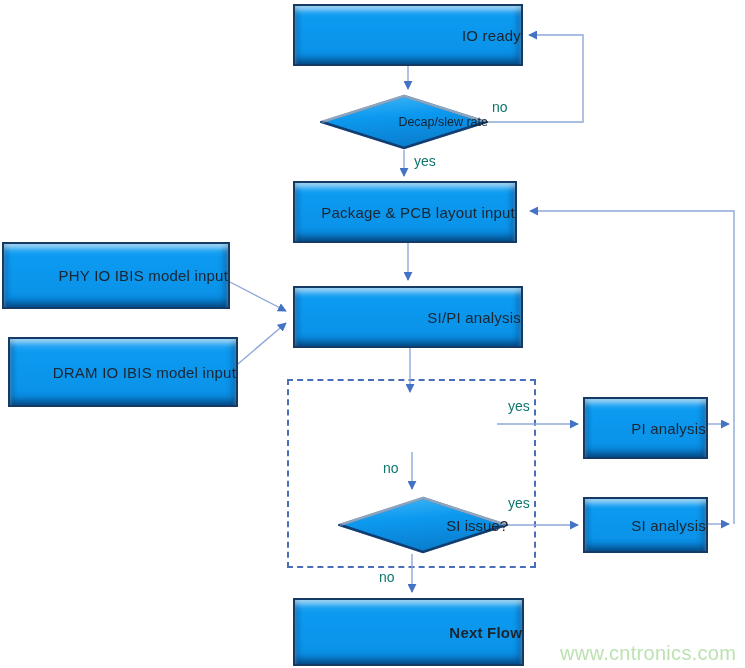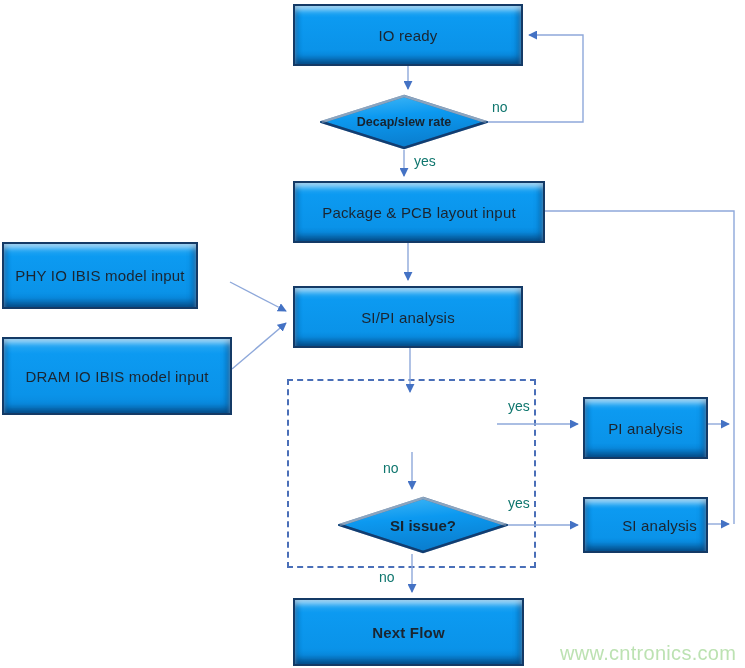--- a/index.html
+++ b/index.html
@@ -14,50 +14,50 @@
     border:2px solid #143a66;
     box-shadow:
       inset 0 5px 5px -1px rgba(255,255,255,.55),
       inset 5px 0 5px -2px rgba(8,50,100,.30),
       inset -5px 0 6px -2px rgba(8,50,100,.42),
       inset 0 -6px 6px -1px rgba(6,40,85,.52);
     display:flex;align-items:center;justify-content:center;
     color:#1b2530;font-size:15px;letter-spacing:.2px;
   }
   .b-io      {left:293px;top:4px;  width:230px;height:62px;}
-  .b-package {left:293px;top:181px;width:252px;height:62px;}
+  .b-package {left:293px;top:181px;width:224px;height:62px;}
   .b-sipi    {left:293px;top:286px;width:230px;height:62px;}
   .b-next    {left:293px;top:598px;width:231px;height:68px;font-weight:bold;}
-  .b-phy     {left:2px;  top:242px;width:196px;height:67px;}
-  .b-dram    {left:2px;  top:337px;width:230px;height:78px;}
+  .b-phy     {left:2px;  top:242px;width:228px;height:67px;}
+  .b-dram    {left:8px;  top:337px;width:230px;height:70px;}
   .b-pian    {left:583px;top:397px;width:125px;height:62px;}
   .b-sian    {left:583px;top:497px;width:125px;height:56px;padding-left:28px;}
   
   .diamond{position:absolute;display:flex;align-items:center;justify-content:center;}
   .diamond svg{position:absolute;inset:0;width:100%;height:100%;}
-  .dlabel{position:relative;color:#17232f;z-index:1;font-weight:bold;}
+  .dlabel{position:relative;color:#17232f;z-index:1;}
   .d-decap{left:320px;top:94px; width:168px;height:56px;font-size:12.5px;}
   .d-pi   {left:327px;top:397px;width:170px;height:55px;font-size:15px;}
   .d-si   {left:338px;top:496px;width:170px;height:58px;font-size:15px;}
   
   .dashed-frame{
     position:absolute;left:287px;top:379px;width:249px;height:189px;
     border:2px dashed #4a6fb8;box-sizing:border-box;z-index:0;
   }
   
   .edges{position:absolute;inset:0;width:745px;height:668px;z-index:1;pointer-events:none;}
   
   .elabel{position:absolute;color:#0f766e;font-size:14px;z-index:3;line-height:1;}
   .l-decap-no {left:492px;top:100px;}
   .l-decap-yes{left:414px;top:154px;}
   .l-pi-yes   {left:508px;top:399px;}
   .l-pi-no    {left:383px;top:461px;}
   .l-si-yes   {left:508px;top:496px;}
   .l-si-no    {left:379px;top:570px;}
-  .node{z-index:2;}
+  .node{z-index:2;justify-content:flex-end;}
   
   .watermark{
     position:absolute;left:560px;top:642px;color:#bce2b2;font-size:20px;
     z-index:3;letter-spacing:.3px;
   }
 </style>
 </head>
 <body>
 
 <div class="canvas">

